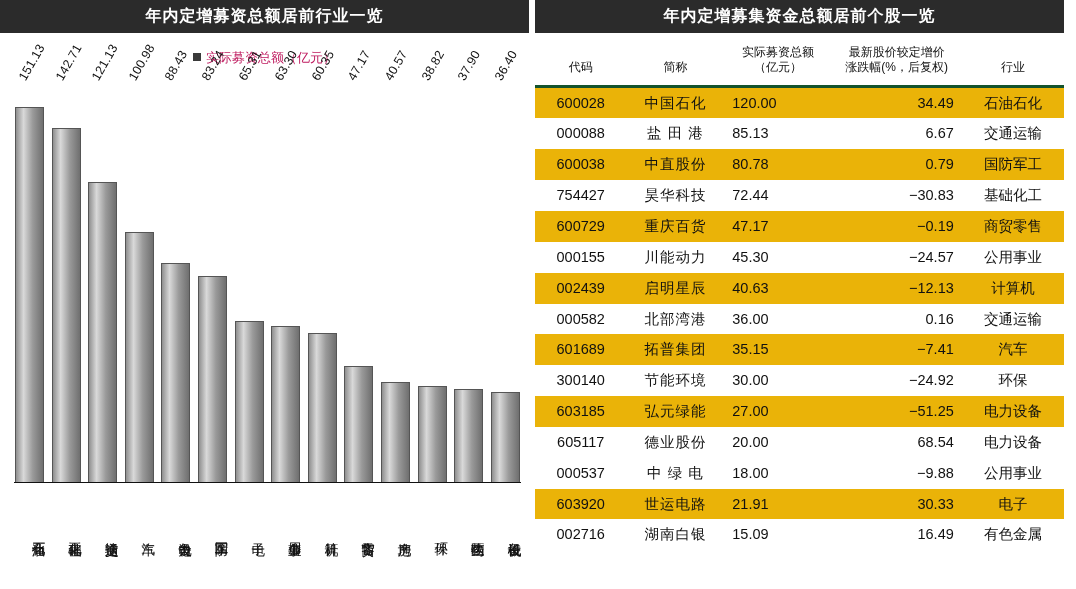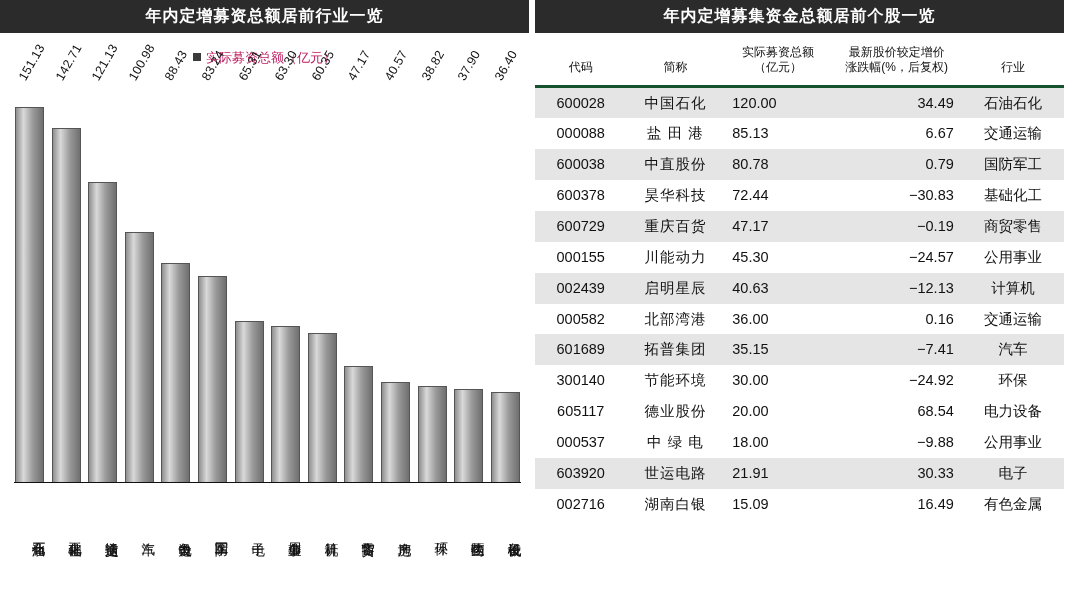--- a/index.html
+++ b/index.html
@@ -164,21 +164,21 @@
   table.stock-table td {
     padding: 6px 8px;
     line-height: 1.3;
     white-space: nowrap;
   }
   td.code { text-align: center; }
   td.name { text-align: center; letter-spacing: 1px;}
   td.amount { text-align: left; padding-right: 16px; }
   td.change { text-align: right; padding-right: 18px; }
   td.industry { text-align: center; }
-  tr.alt td { background: #e5e5e5; }
+  tr.alt td { background: #eab308; }
 </style>
 </head>
 <body>
 
 <div class="page">
 
   <div class="panel-left">
     <div class="panel-title">年内定增募资总额居前行业一览</div>
 
     <div class="legend">
@@ -299,21 +299,21 @@
             <td class="industry">交通运输</td>
           </tr>
           <tr class="alt">
             <td class="code">600038</td>
             <td class="name">中直股份</td>
             <td class="amount">80.78</td>
             <td class="change">0.79</td>
             <td class="industry">国防军工</td>
           </tr>
           <tr>
-            <td class="code">600378</td>
+            <td class="code">754427</td>
             <td class="name">昊华科技</td>
             <td class="amount">72.44</td>
             <td class="change">−30.83</td>
             <td class="industry">基础化工</td>
           </tr>
           <tr class="alt">
             <td class="code">600729</td>
             <td class="name">重庆百货</td>
             <td class="amount">47.17</td>
             <td class="change">−0.19</td>
@@ -347,20 +347,27 @@
             <td class="change">−7.41</td>
             <td class="industry">汽车</td>
           </tr>
           <tr>
             <td class="code">300140</td>
             <td class="name">节能环境</td>
             <td class="amount">30.00</td>
             <td class="change">−24.92</td>
             <td class="industry">环保</td>
           </tr>
+          <tr class="alt">
+            <td class="code">603185</td>
+            <td class="name">弘元绿能</td>
+            <td class="amount">27.00</td>
+            <td class="change">−51.25</td>
+            <td class="industry">电力设备</td>
+          </tr>
           <tr>
             <td class="code">605117</td>
             <td class="name">德业股份</td>
             <td class="amount">20.00</td>
             <td class="change">68.54</td>
             <td class="industry">电力设备</td>
           </tr>
           <tr>
             <td class="code">000537</td>
             <td class="name">中 绿 电</td>

